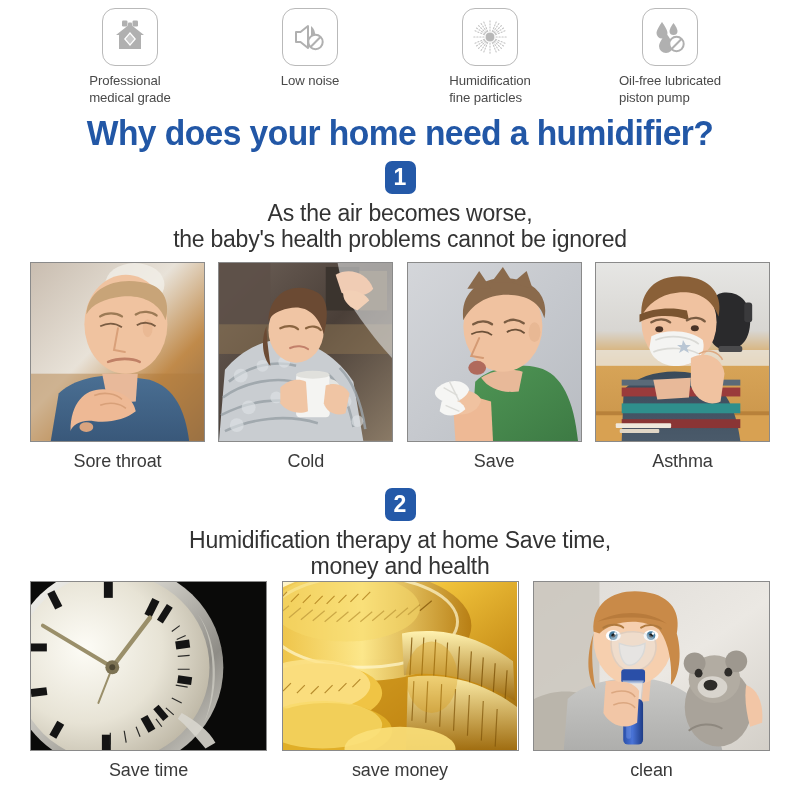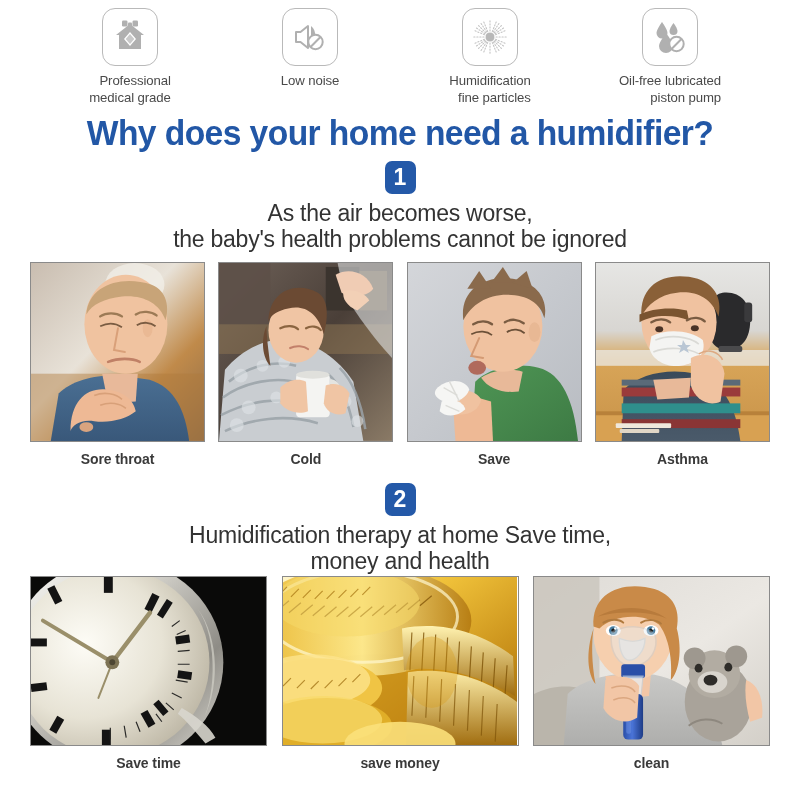--- a/index.html
+++ b/index.html
@@ -35,21 +35,21 @@
     display: flex;
     align-items: center;
     justify-content: center;
     background: #fff;
   }
   .feature-label {
     margin-top: 7px;
     font-size: 13.2px;
     line-height: 16.5px;
     color: #4a4a4a;
-    text-align: right;
+    text-align: left;
     letter-spacing: -0.1px;
   }
 
   
   .headline {
     text-align: center;
     font-family: "Liberation Sans Narrow", "Liberation Sans", sans-serif;
     font-weight: bold;
     font-size: 35px;
     letter-spacing: -0.6px;
@@ -98,25 +98,24 @@
   .photo {
     border: 1px solid #8a8a8a;
     overflow: hidden;
     position: relative;
   }
   .grid-4 .photo { width: 175px; height: 180px; }
   .grid-3 .photo { width: 237px; height: 170px; }
 
   .caption {
     margin-top: 9px;
-    font-size: 14px;
+    font-size: 18px;
     color: #3a3a3a;
     text-align: center;
     letter-spacing: -0.1px;
-    font-weight: bold;
   }
 
   .ph-inner { position: absolute; inset: 0; }
 
   svg { display: block; }
 </style>
 </head>
 <body>
 
 <div class="feature-strip">

